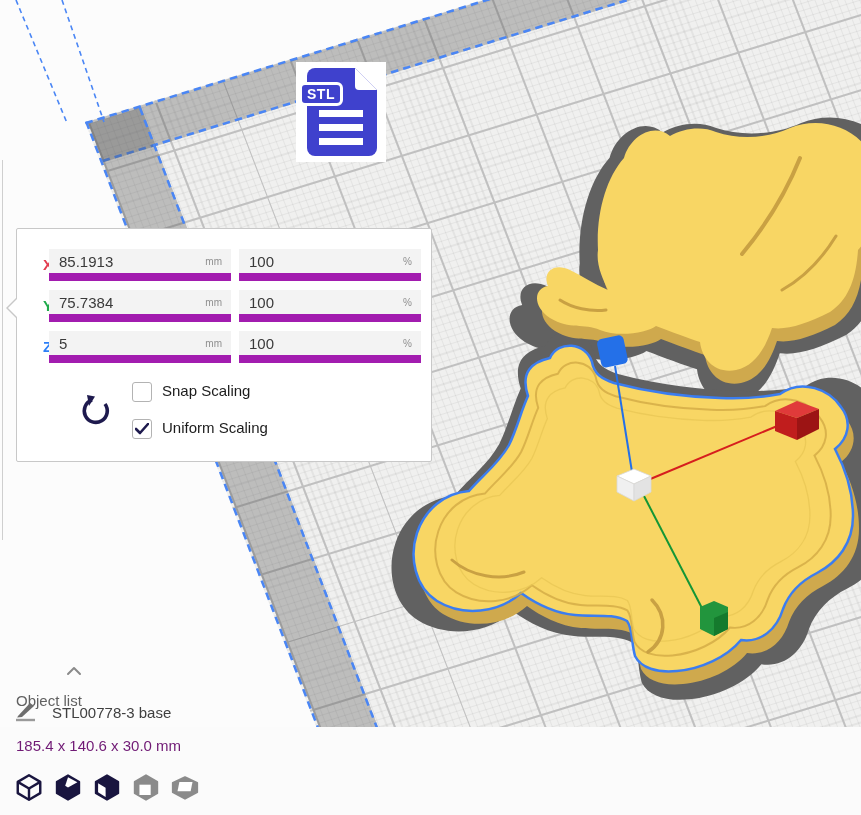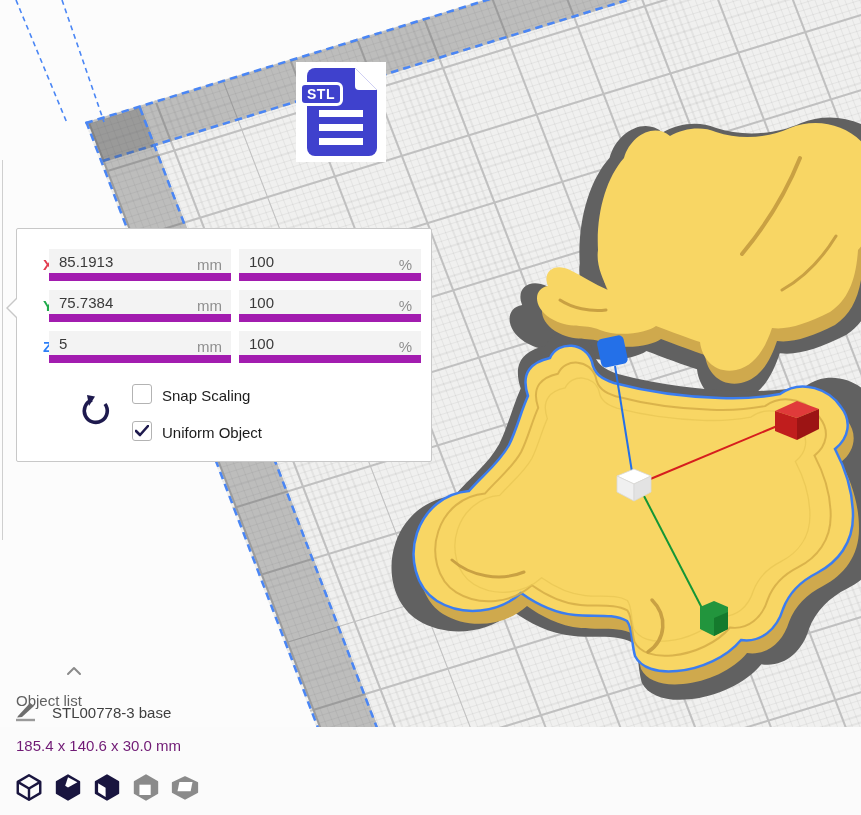--- a/index.html
+++ b/index.html
@@ -41,25 +41,25 @@
   .scale-panel .notch { position:absolute; left:-11px; top:68px; width:0; height:0;
     border-top:11px solid transparent; border-bottom:11px solid transparent; border-right:11px solid #c8c8c8; }
   .scale-panel .notch:after { content:""; position:absolute; left:1.5px; top:-9.5px; width:0; height:0;
     border-top:9.5px solid transparent; border-bottom:9.5px solid transparent; border-right:9.5px solid #ffffff; }
   .axis-row { position:absolute; left:0; height:32px; width:100%; }
   .axis-label { position:absolute; left:26px; top:7px; font-size:15px; font-weight:bold; }
   .field { position:absolute; top:0; width:182px; height:32px; background:#f3f3f3;
     border:none; border-bottom:8px solid #a21caf; }
   .field input { width:100%; height:100%; border:none; background:transparent; outline:none;
     font-family:"Liberation Sans",sans-serif; font-size:15px; color:#3a3a3a; padding:0 40px 0 10px; }
-  .field .unit { position:absolute; right:9px; top:7px; font-size:15px; color:#8f8f8f; pointer-events:none; }
+  .field .unit { position:absolute; right:9px; top:7px; font-size:10px; color:#8f8f8f; pointer-events:none; }
   .f-mm { left:32px; } .f-pct { left:222px; }
   .row-x { top:20px; } .row-y { top:61px; } .row-z { top:102px; }
 
-  .chk-row { position:absolute; left:115px; height:22px; display:flex; align-items:flex-end; gap:10px; }
+  .chk-row { position:absolute; left:115px; height:22px; display:flex; align-items:flex-start; gap:10px; }
   .chk-row-1 { top:153px; } .chk-row-2 { top:190px; }
   .checkbox { width:20px; height:20px; background:#fff; border:1px solid #b3b3b3; border-radius:3px;
     display:flex; align-items:center; justify-content:center; cursor:pointer; }
   .checkbox svg { display:none; }
   .checkbox.checked svg { display:block; }
   .chk-label { font-size:15px; color:#1c1c1c; }
   .reset-btn { position:absolute; left:62px; top:165px; width:34px; height:34px; cursor:pointer; }
 
   
   .obj-header { position:absolute; left:16px; top:666px; display:flex; align-items:flex-end; gap:16px; cursor:pointer;flex-direction:column; }
@@ -213,21 +213,21 @@
     </div>
     <span class="chk-label">Snap Scaling</span>
   </div>
 
   <div class="chk-row chk-row-2">
     <div class="checkbox checked">
       <svg width="14" height="12" viewBox="0 0 14 12">
         <path d="M1 6 L5 10 L13 1" fill="none" stroke="#1e1a4e" stroke-width="2.6" stroke-linecap="round" stroke-linejoin="round"></path>
       </svg>
     </div>
-    <span class="chk-label">Uniform Object</span>
+    <span class="chk-label">Uniform Scaling</span>
   </div>
 </div>
 
 <div class="obj-header">
   <svg width="16" height="10" viewBox="0 0 16 10">
     <path d="M2 8 L8 2 L14 8" fill="none" stroke="#8a8a8a" stroke-width="2" stroke-linecap="round" stroke-linejoin="round"></path>
   </svg>
   <span class="obj-title">Object list</span>
 </div>
 

